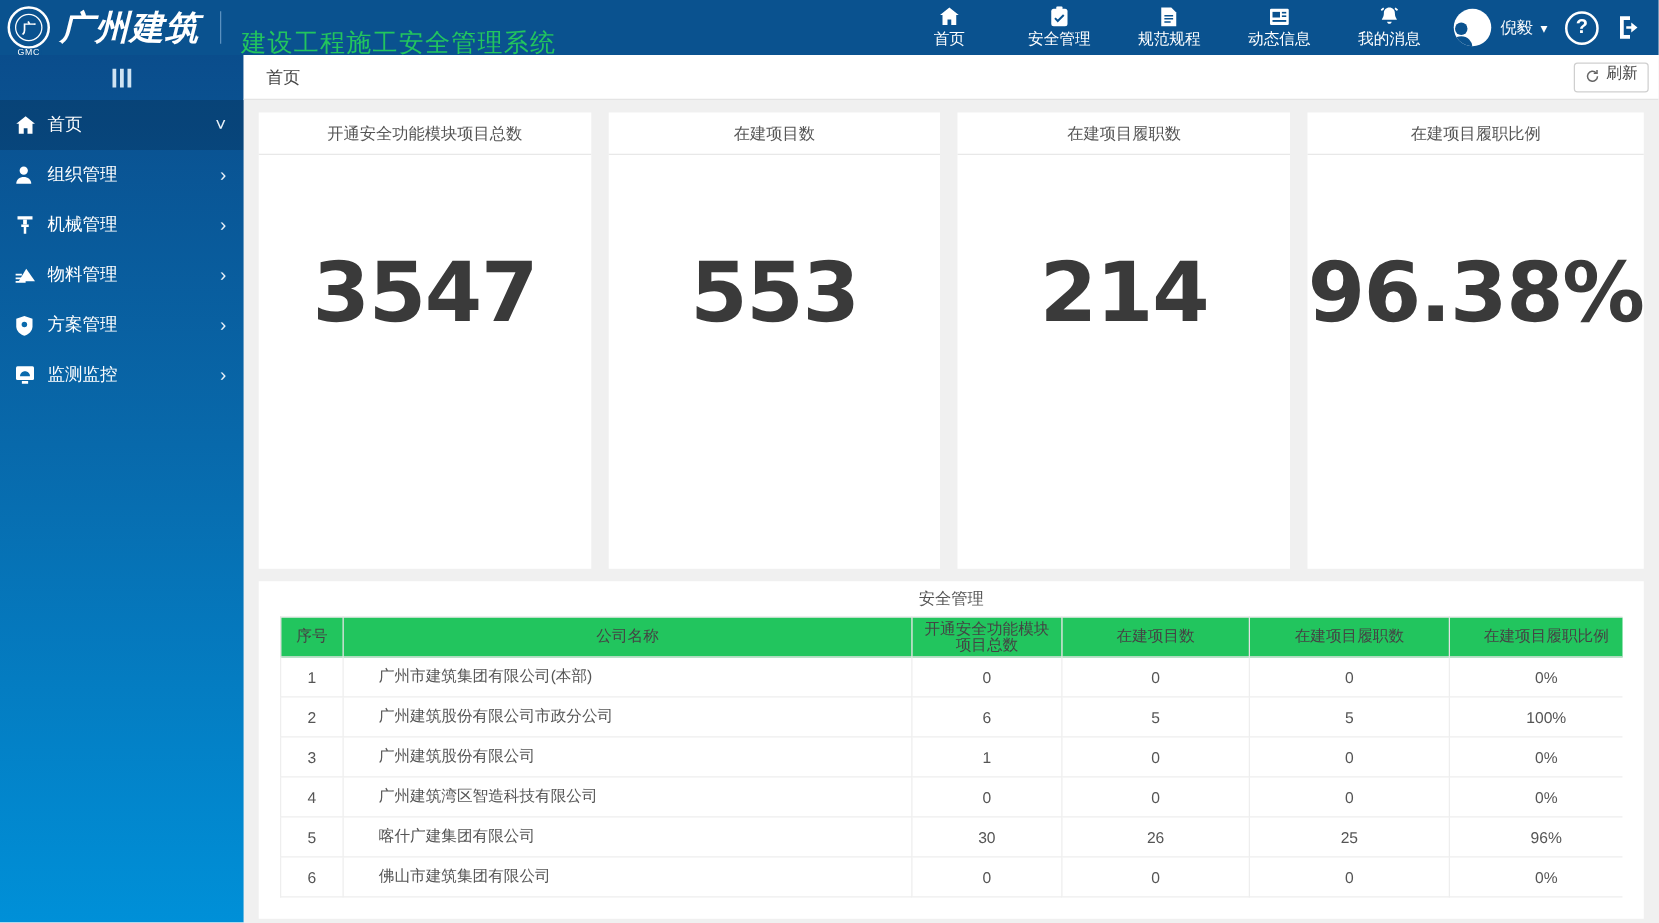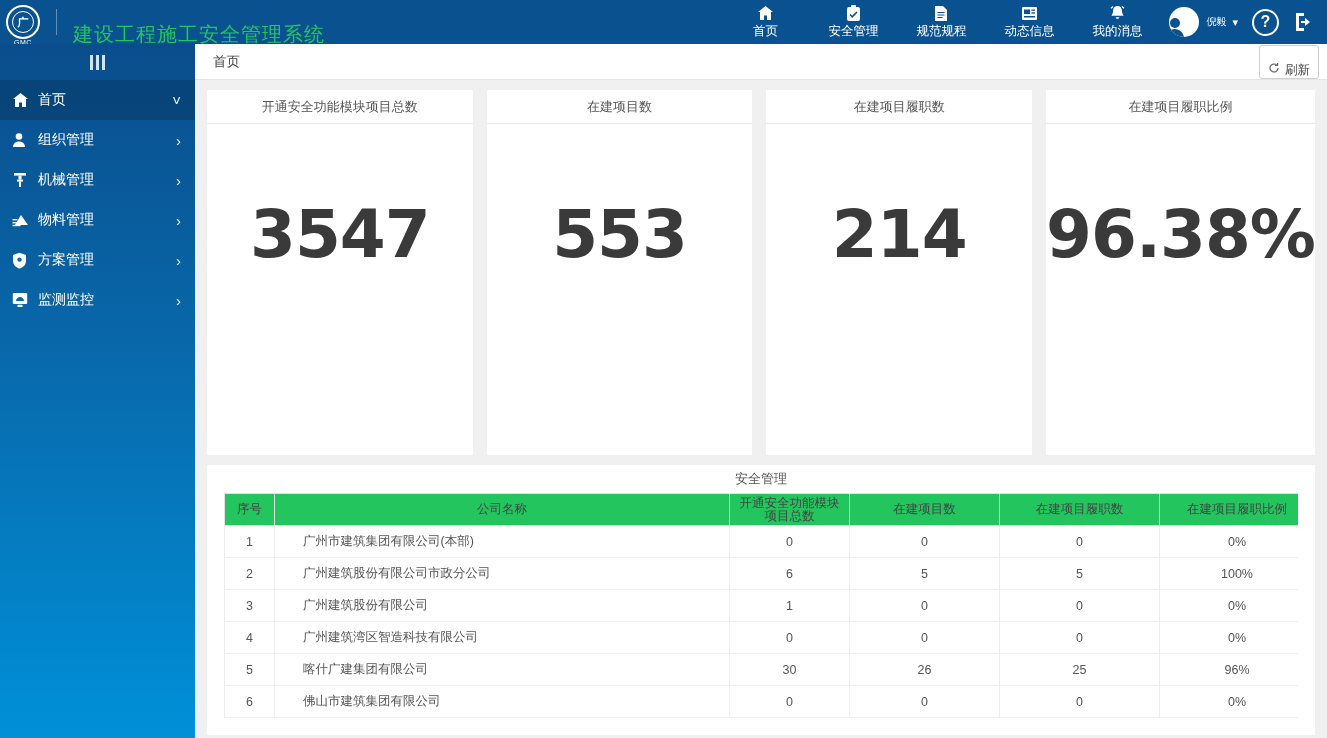--- a/index.html
+++ b/index.html
@@ -54,21 +54,21 @@
   .topnav-item .ic { height: 18px; display: flex; align-items: center; }
   .topnav-item .lb { font-size: 12.5px; }
 
   .user-zone { display:flex; align-items:center; margin-left: 8px; margin-right: 6px; }
   .avatar {
     width: 30px; height: 30px; border-radius: 50%; background: #fff;
     display:flex; align-items:flex-end; justify-content:center; overflow:hidden;
   }
   .avatar .head { width: 10px; height: 10px; border-radius: 50%; background:#0a528f; position:relative; top:-9px;}
   .avatar .body { width: 18px; height: 9px; border-radius: 9px 9px 0 0; background:#0a528f; position:relative; left:-14px; top:1px;}
-  .uname { color:#fff; font-size: 10px; margin-left: 7px; }
+  .uname { color:#fff; font-size: 13px; margin-left: 7px; }
   .caret { color:#fff; font-size: 11px; margin-left: 6px; }
   .circ-q {
     width: 27px; height: 27px; border-radius: 50%; border: 2px solid #fff;
     color: #fff; font-size: 16px; display:flex; align-items:center; justify-content:center;
     margin-left: 14px; font-weight: 600;
   }
   .logout { margin-left: 14px; margin-right: 6px; display:flex; align-items:center; }
 
   
   .sidebar {
@@ -94,22 +94,22 @@
     position: absolute; left: 195px; top: 44px; width: 1132px; height: 694px;
     background: #f0f0f0;
   }
   .crumbbar {
     height: 36px; background: #fff; border-bottom: 1px solid #e4e4e4;
     display: flex; align-items: center; padding: 0 8px 0 18px;
   }
   .crumb { font-size: 13.5px; color: #444; }
   .refresh-btn {
     margin-left: auto; border: 1px solid #cfcfcf; background: #fff;
-    border-radius: 3px; height: 24px; padding: 16px 8px;
-    display: flex; align-items: flex-start; gap: 5px;
+    border-radius: 3px; height: 24px; padding: 6px 8px;
+    display: flex; align-items: flex-end; gap: 5px;
     font-size: 12.5px; color: #444; cursor: pointer;
   }
 
   .cards {
     display: flex; gap: 14px; padding: 10px 12px 0 12px;
   }
   .card {
     flex: 1; background: #fff; height: 365px;
     display: flex; flex-direction: column; align-items: center;
   }
@@ -161,20 +161,21 @@
 <body>
 
 <div class="app">
 
   <div class="topbar">
     <div class="brand">
       <div class="brand-logo">
         <div class="inner">广</div>
         <span class="brand-gmc">GMC</span>
       </div>
+      <div class="brand-cn">广州建筑</div>
       <div class="brand-sep"></div>
       <div class="sys-title">建设工程施工安全管理系统</div>
     </div>
 
     <div class="topnav">
       <div class="topnav-item">
         <span class="ic">
           <svg width="17" height="16" viewBox="0 0 17 16">
               <path d="M8.5 1 1 7h2v8h4v-4.5h3V15h4V7h2z" fill="#fff"></path>
             </svg>

